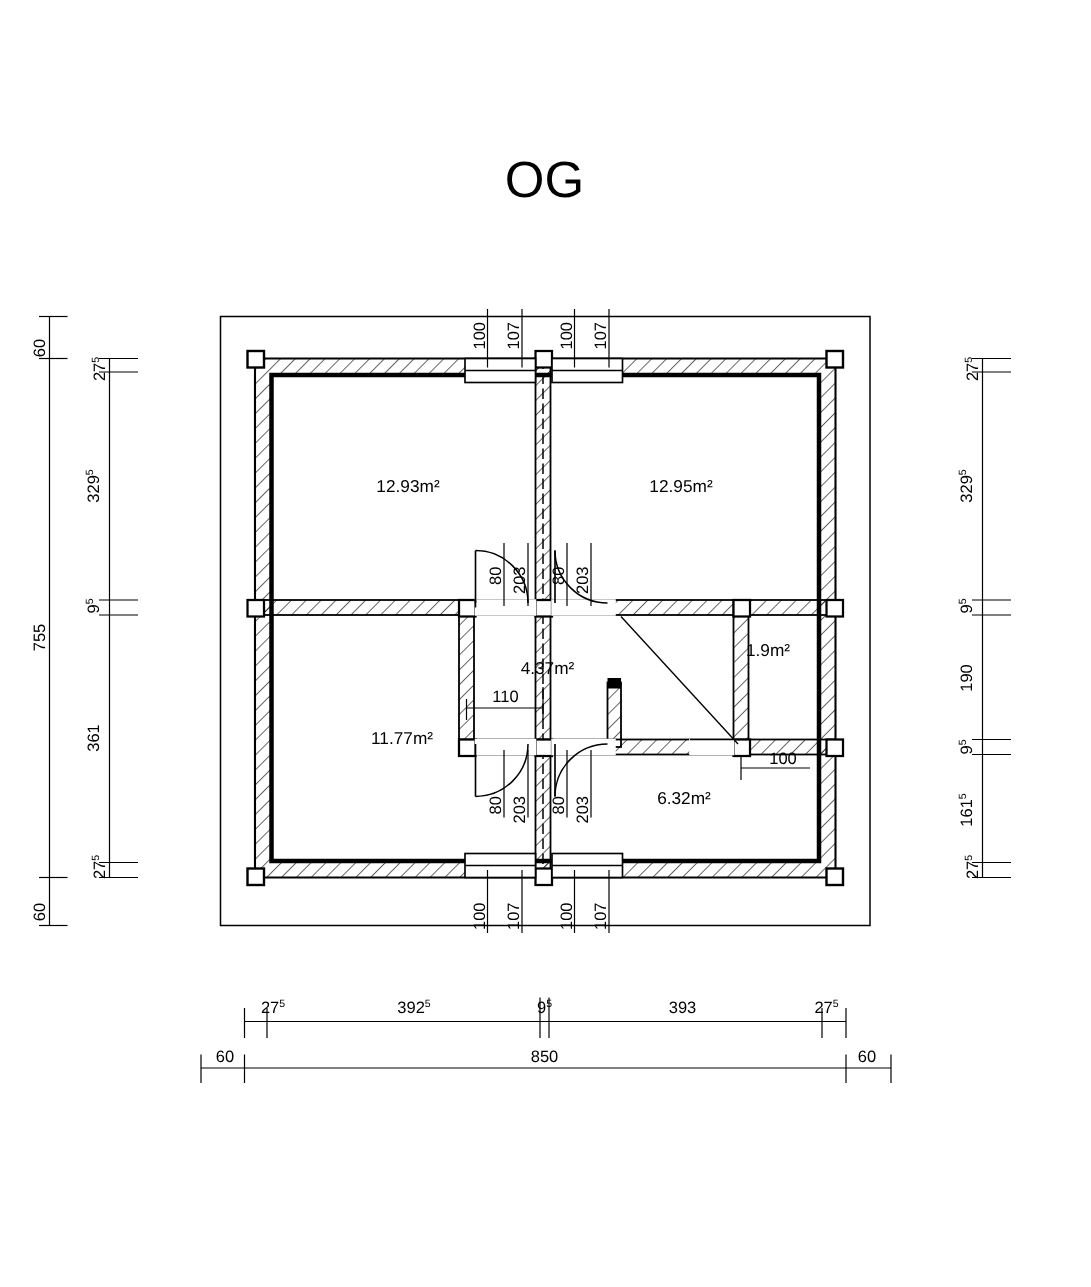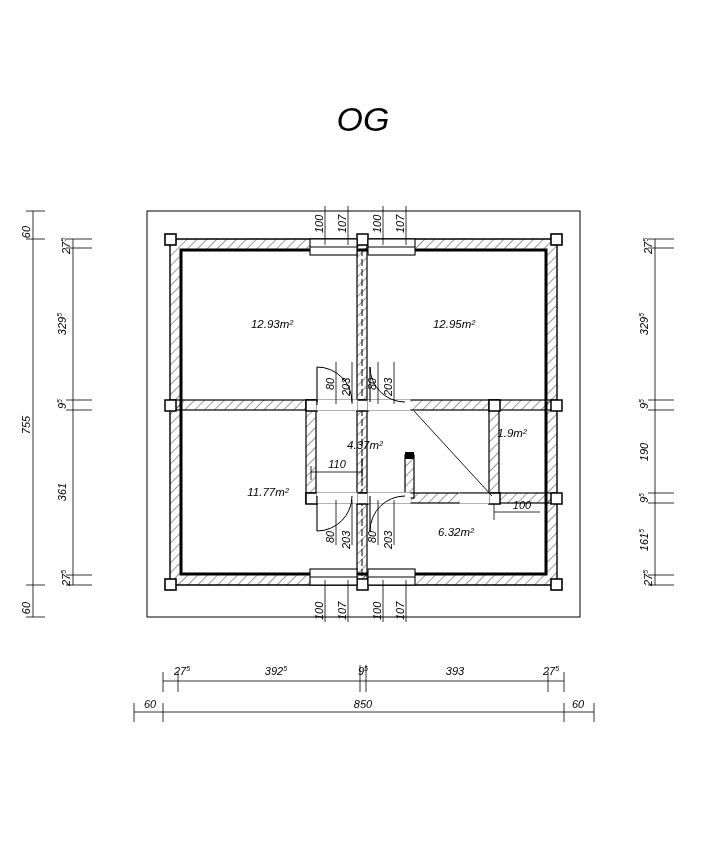--- a/index.html
+++ b/index.html
@@ -1,18 +1,18 @@
 <!DOCTYPE html>
 <html><head>
 <meta charset="utf-8">
 <style>
   html,body{margin:0;padding:0;background:#ffffff;}
   body{width:727px;height:858px;overflow:hidden;
        font-family:"Liberation Sans","DejaVu Sans",sans-serif;color:#000;}
-  #stage{position:relative;width:715px;height:858px;background:#fff;font-style:italic;}
+  #stage{position:relative;width:715px;height:858px;background:#fff;}
   svg{display:block;}
   .t{font-family:"Liberation Sans","DejaVu Sans",sans-serif;fill:#000;}
   .title{font-size:34px;}
   .area{font-size:11.5px;}
   .dim{font-size:11px;}
   .dimsup{font-size:7px;}
 </style>
 </head>
 <body>
 

